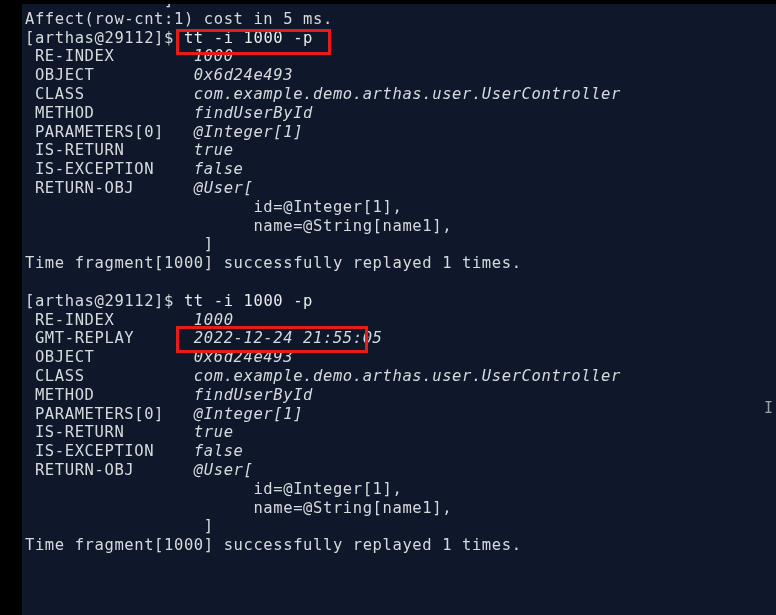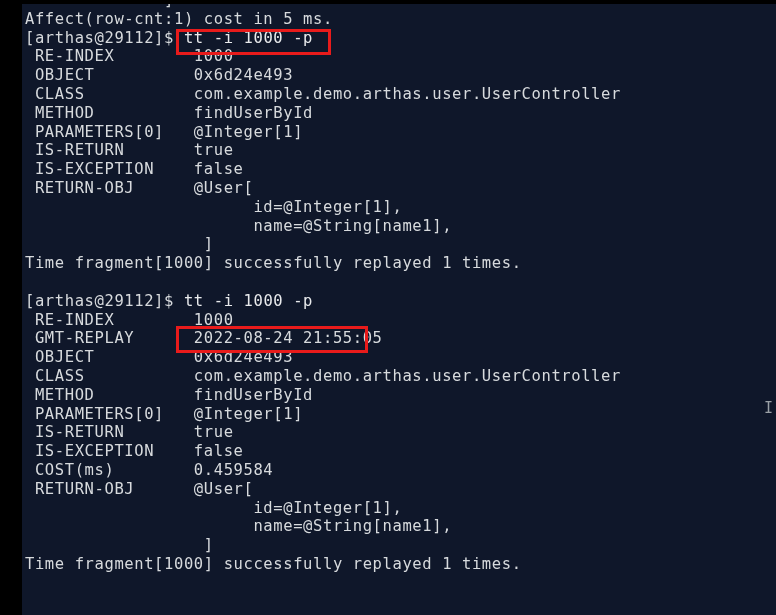--- a/index.html
+++ b/index.html
@@ -56,21 +56,21 @@
     font-size: 15.5px;
     color: #d7dadd;
     white-space: pre;
     letter-spacing: 0.6px;
     padding-left: 3px;
   }
 
   .line.blank { color: transparent; }
 
   .seg-label { color: #d7dadd; }
-  .seg-value { color: #d7dadd; }
+  .seg-value { color: #d7dadd; font-style: italic; }
   .seg-prompt { color: #d7dadd; margin-top: 28px; }
   .seg-cmd { color: #e8eaec; }
 
   
   .redbox {
     position: absolute;
     border: 3px solid #e81b1b;
     box-sizing: border-box;
     z-index: 20;
     pointer-events: none;
@@ -106,28 +106,27 @@
         <div class="line"><span class="seg-label"> IS-RETURN       </span><span class="seg-value">true</span></div>
         <div class="line"><span class="seg-label"> IS-EXCEPTION    </span><span class="seg-value">false</span></div>
         <div class="line"><span class="seg-label"> RETURN-OBJ      </span><span class="seg-value">@User[</span></div>
         <div class="line">                       id=@Integer[1],</div>
         <div class="line">                       name=@String[name1],</div>
         <div class="line">                  ]</div>
         <div class="line">Time fragment[1000] successfully replayed 1 times.</div>
         <div class="line blank"> </div>
         <div class="line"><span class="seg-prompt">[arthas@29112]$ </span><span class="seg-cmd">tt -i 1000 -p</span></div>
         <div class="line"><span class="seg-label"> RE-INDEX        </span><span class="seg-value">1000</span></div>
-        <div class="line"><span class="seg-label"> GMT-REPLAY      </span><span class="seg-value">2022-08-24 21:55:05</span></div>
+        <div class="line"><span class="seg-label"> GMT-REPLAY      </span><span class="seg-value">2022-12-24 21:55:05</span></div>
         <div class="line"><span class="seg-label"> OBJECT          </span><span class="seg-value">0x6d24e493</span></div>
         <div class="line"><span class="seg-label"> CLASS           </span><span class="seg-value">com.example.demo.arthas.user.UserController</span></div>
         <div class="line"><span class="seg-label"> METHOD          </span><span class="seg-value">findUserById</span></div>
         <div class="line"><span class="seg-label"> PARAMETERS[0]   </span><span class="seg-value">@Integer[1]</span></div>
         <div class="line"><span class="seg-label"> IS-RETURN       </span><span class="seg-value">true</span></div>
         <div class="line"><span class="seg-label"> IS-EXCEPTION    </span><span class="seg-value">false</span></div>
-        <div class="line"><span class="seg-label"> COST(ms)        </span><span class="seg-value">0.459584</span></div>
         <div class="line"><span class="seg-label"> RETURN-OBJ      </span><span class="seg-value">@User[</span></div>
         <div class="line">                       id=@Integer[1],</div>
         <div class="line">                       name=@String[name1],</div>
         <div class="line">                  ]</div>
         <div class="line">Time fragment[1000] successfully replayed 1 times.</div>
       </div>
   </div>
 
   <div id="annotations">
       <div class="redbox" style="left: 176px; top: 29px; width: 155px; height: 26px; border-color: rgb(232, 27, 27);"></div>

